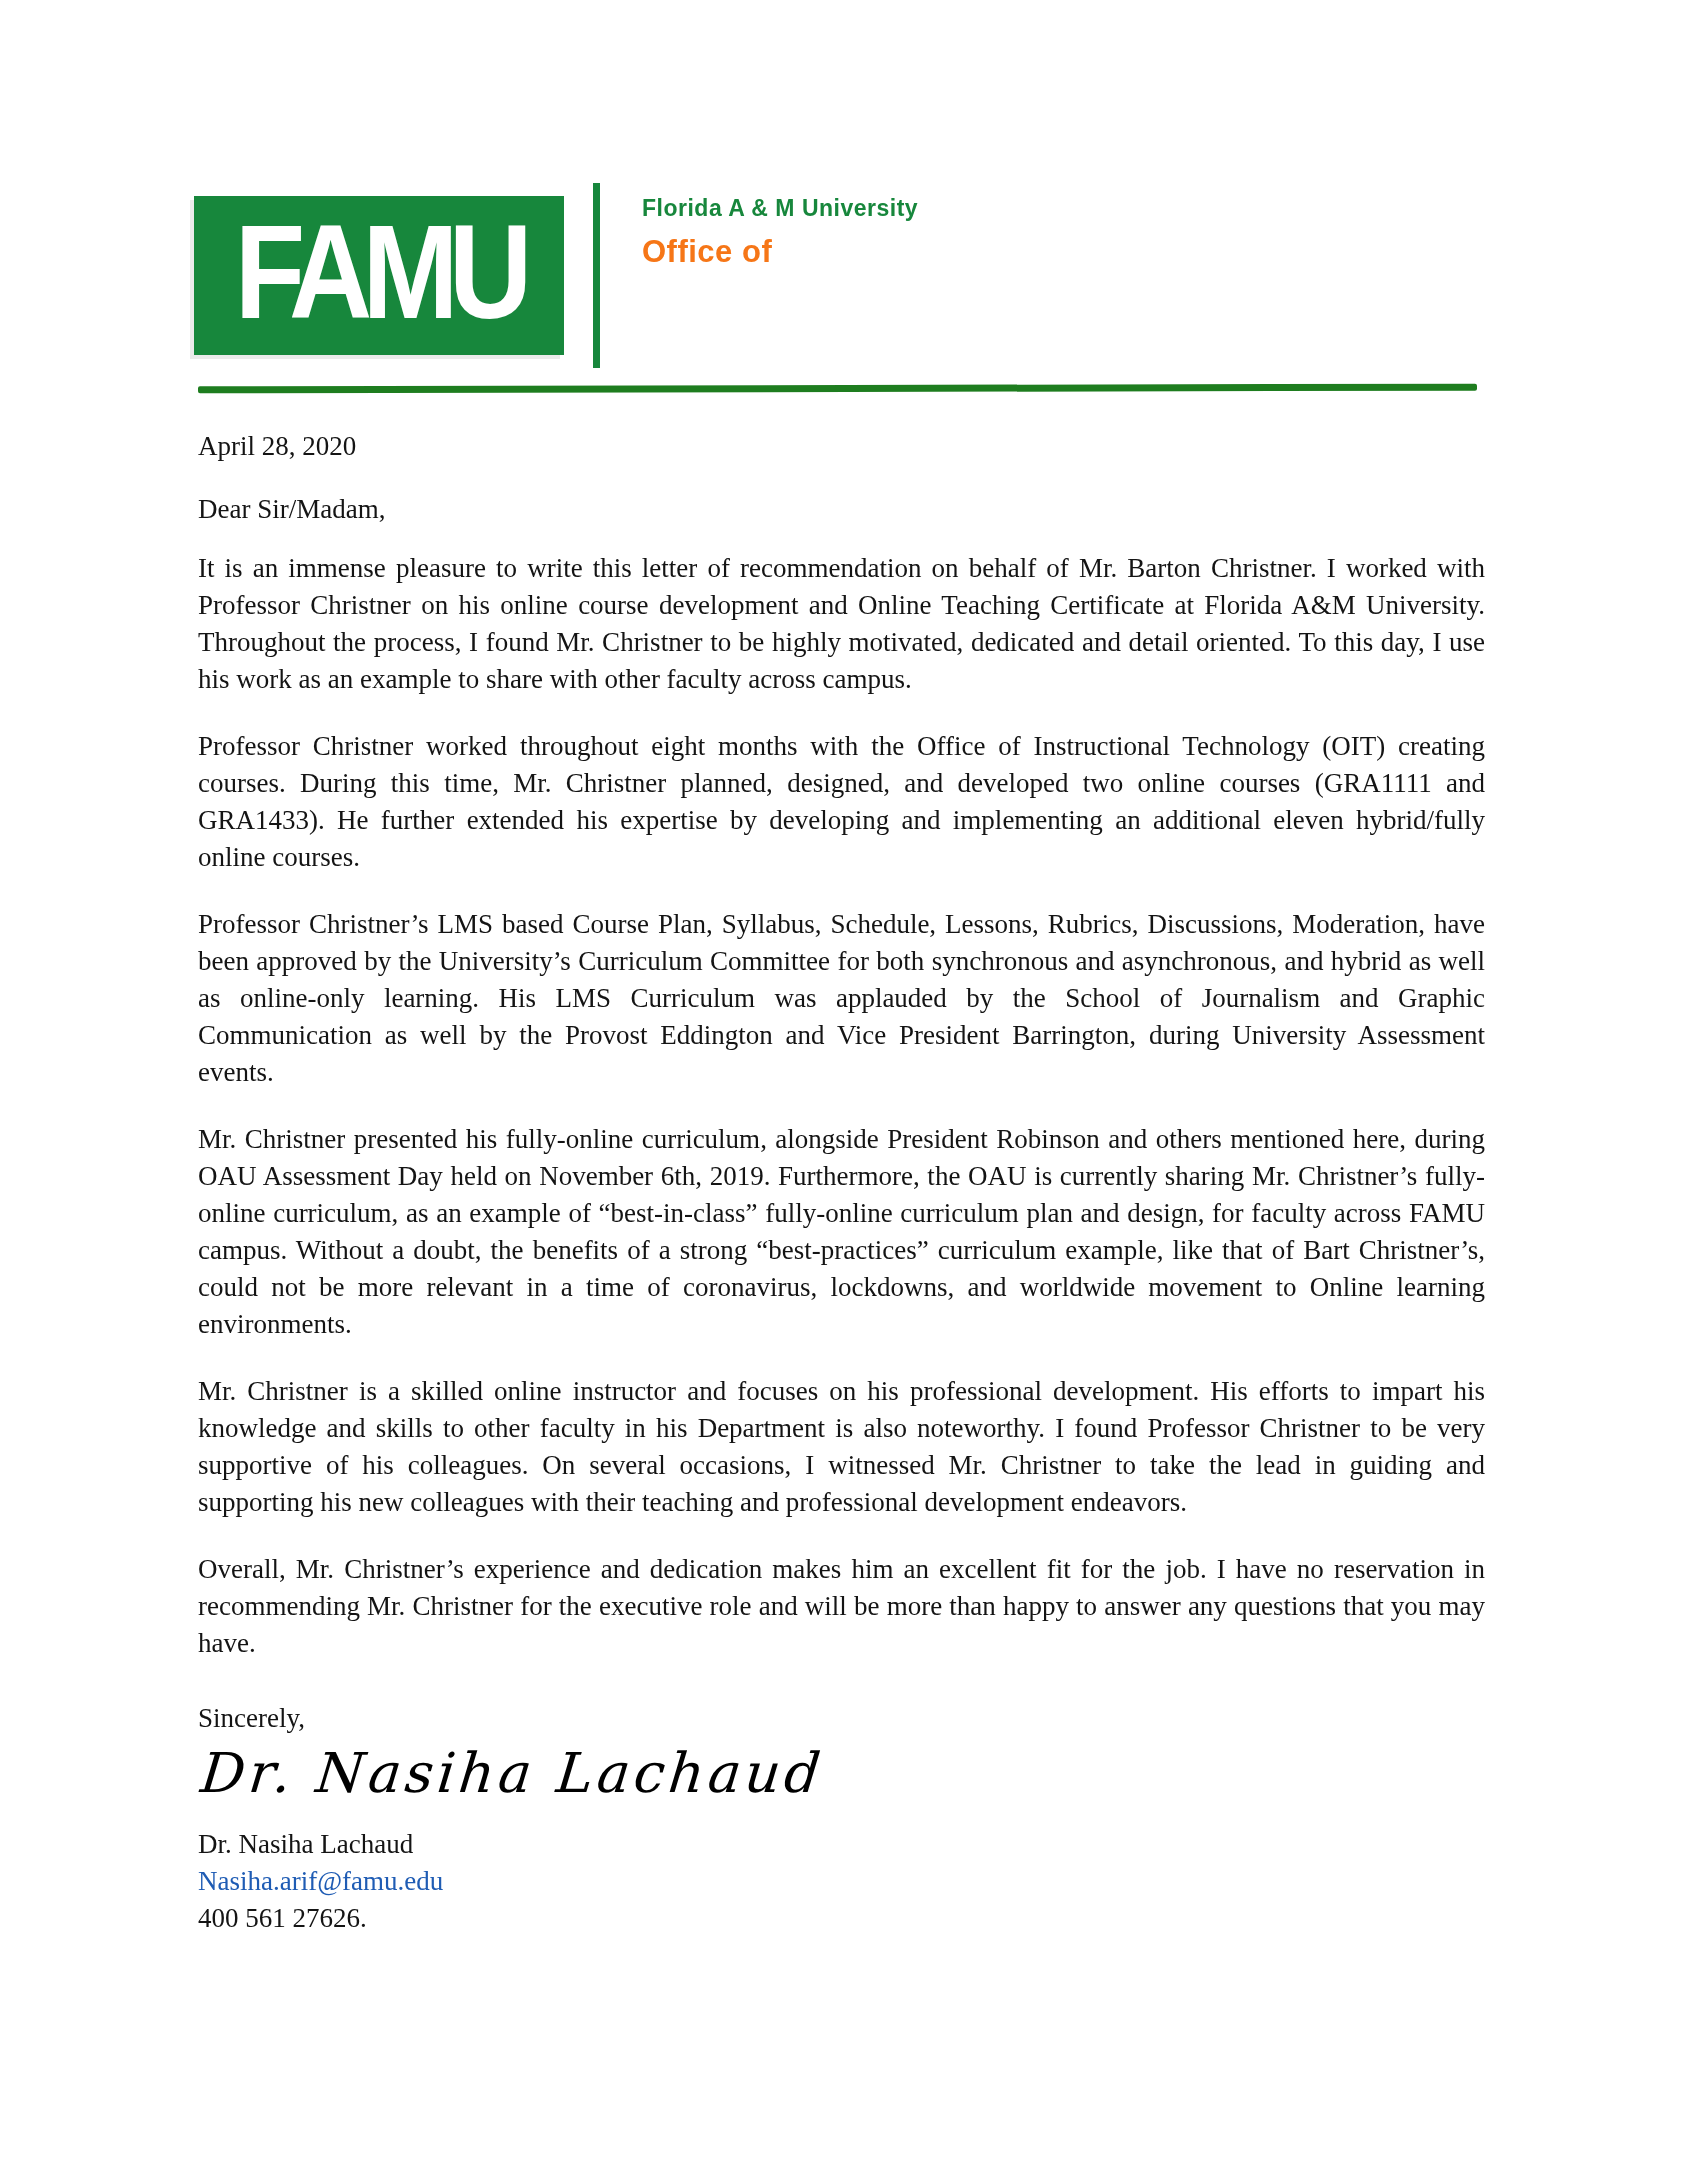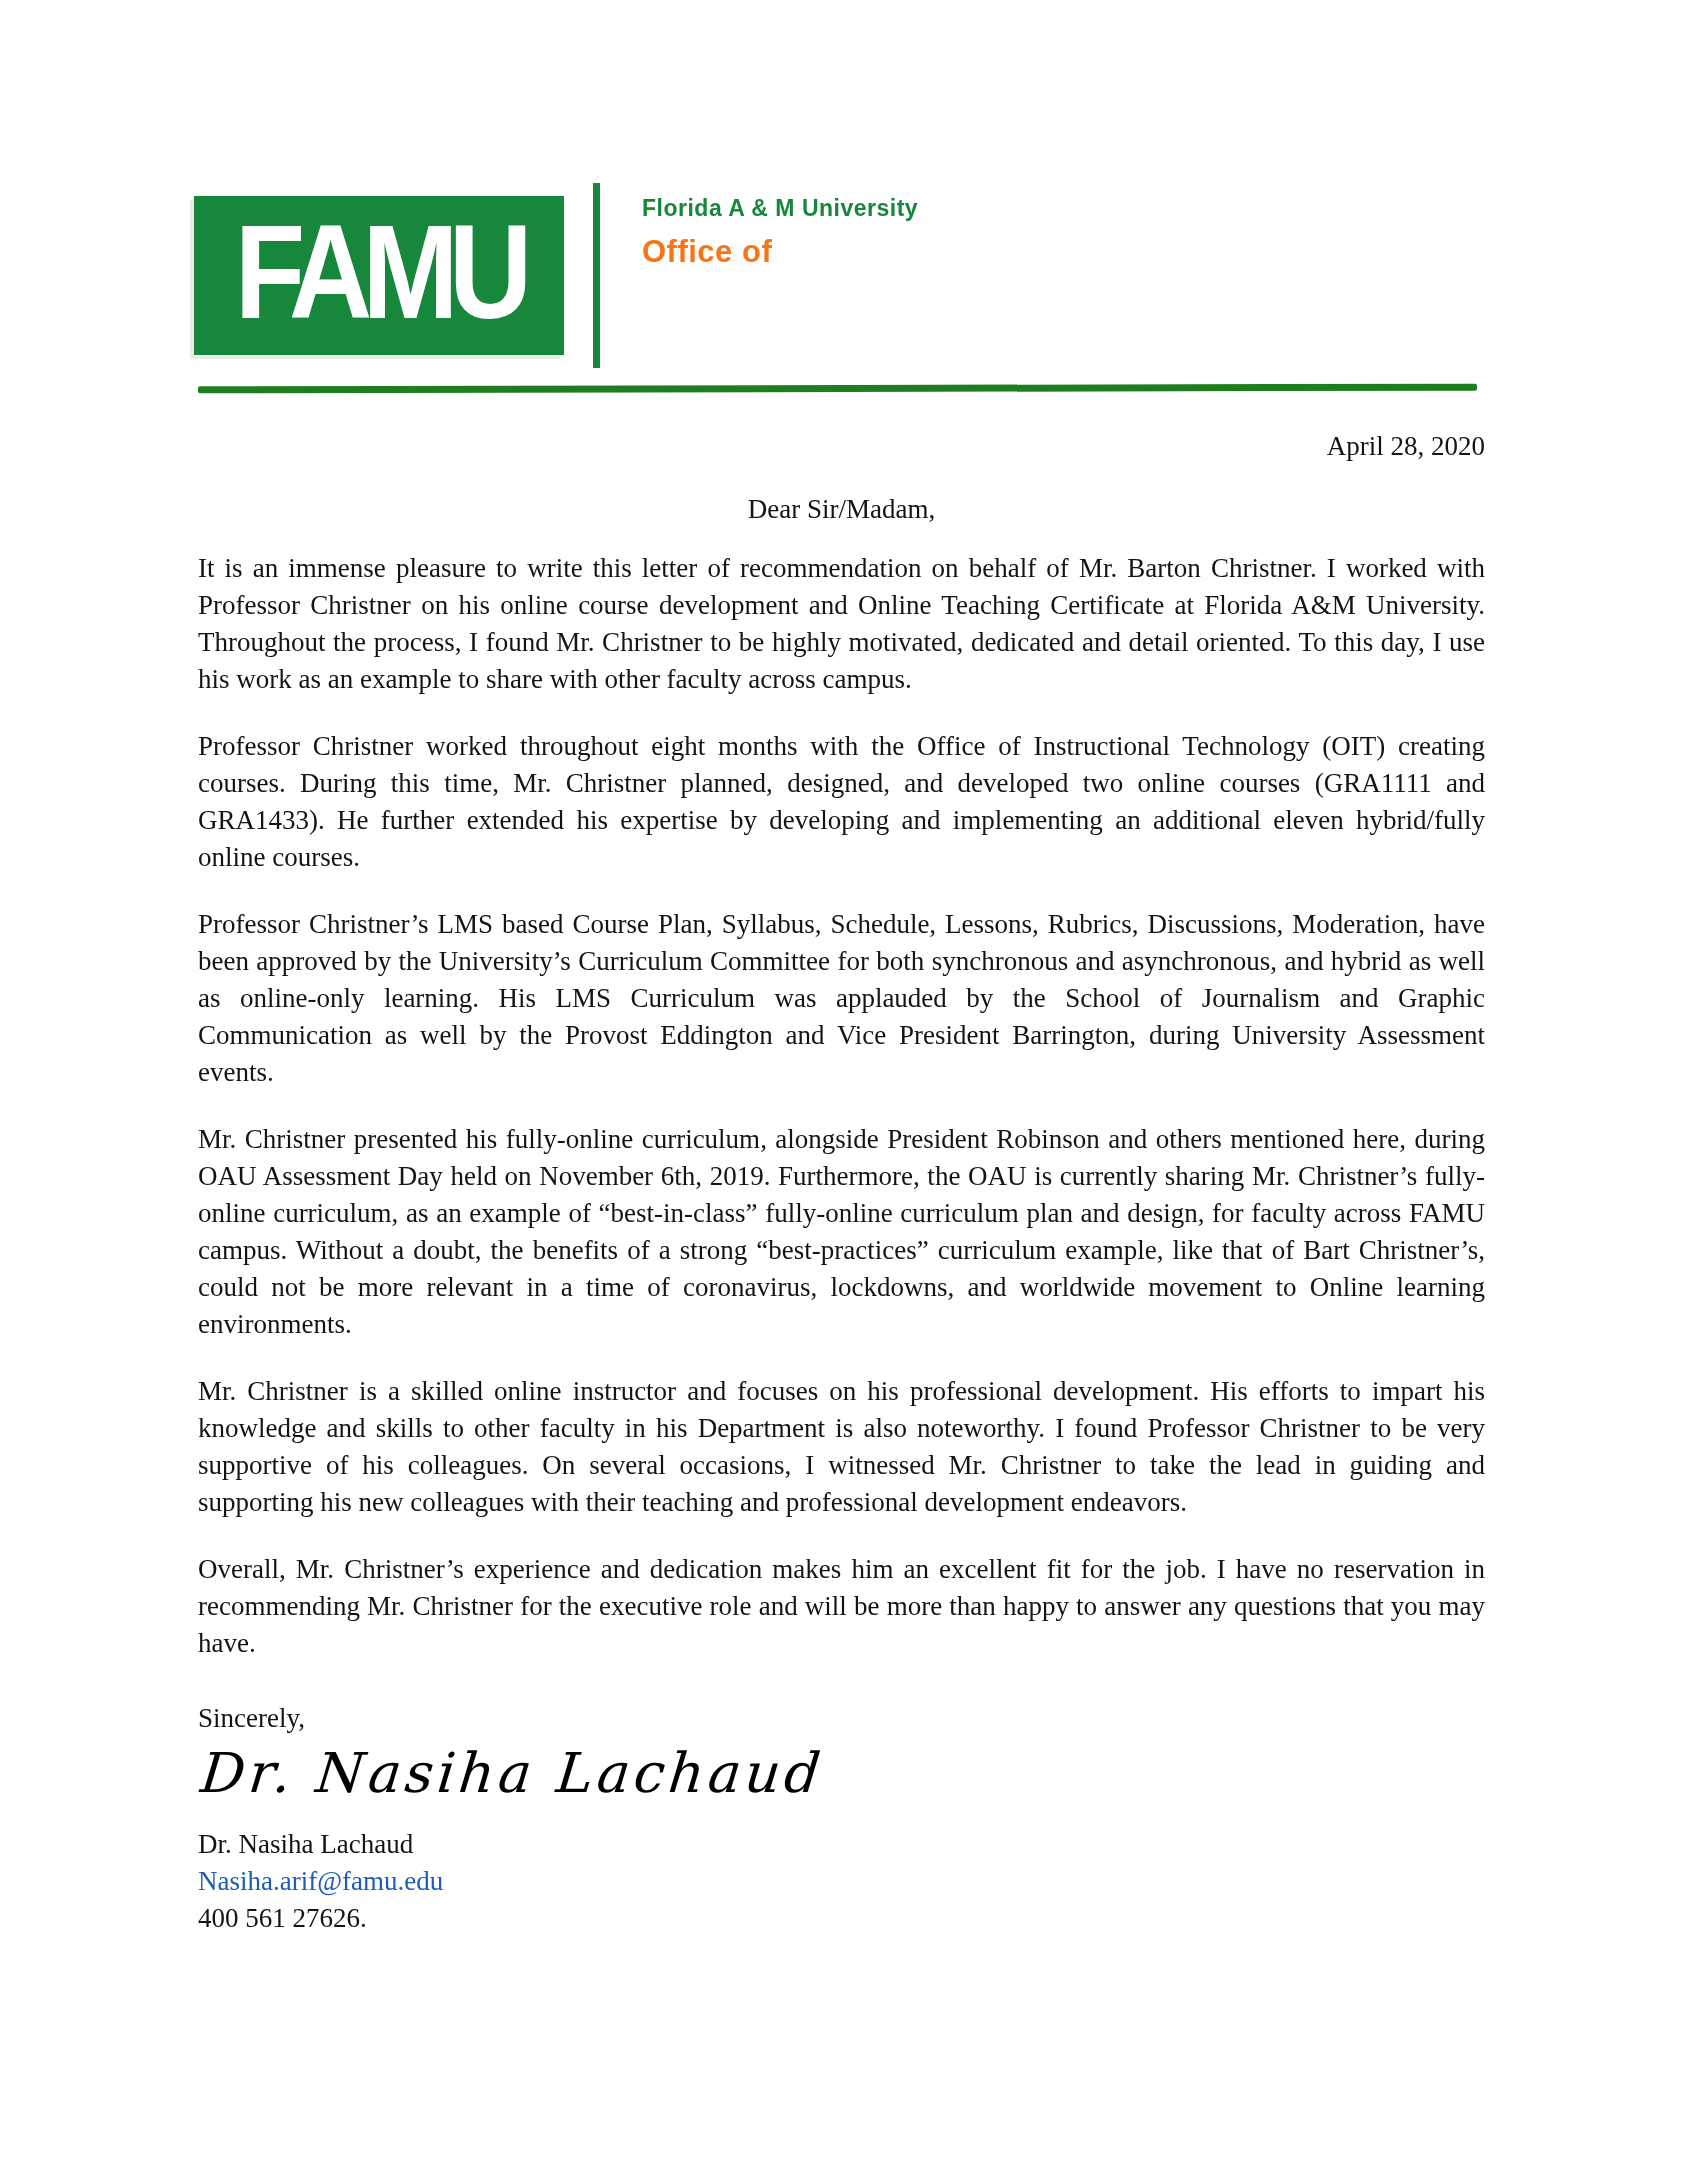--- a/index.html
+++ b/index.html
@@ -79,22 +79,22 @@
 
   
   .letter-body {
     position: absolute;
     left: 198px;
     top: 428px;
     width: 1287px;
     font-size: 27px;
     line-height: 37px;
   }
-  .letter-date { text-align: right; margin-bottom: 26px; }
-  .salutation { margin-bottom: 22px; text-align: center; }
+  .letter-date { text-align: left; margin-bottom: 26px; }
+  .salutation { margin-bottom: 22px; }
   .letter-paragraph {
     text-align: justify;
     margin-bottom: 30px;
     hyphens: none;
   }
   .closing { margin-top: 38px; }
   .signature-script {
     font-family: "DejaVu Serif", serif;
     font-style: italic;
     font-size: 55px;

